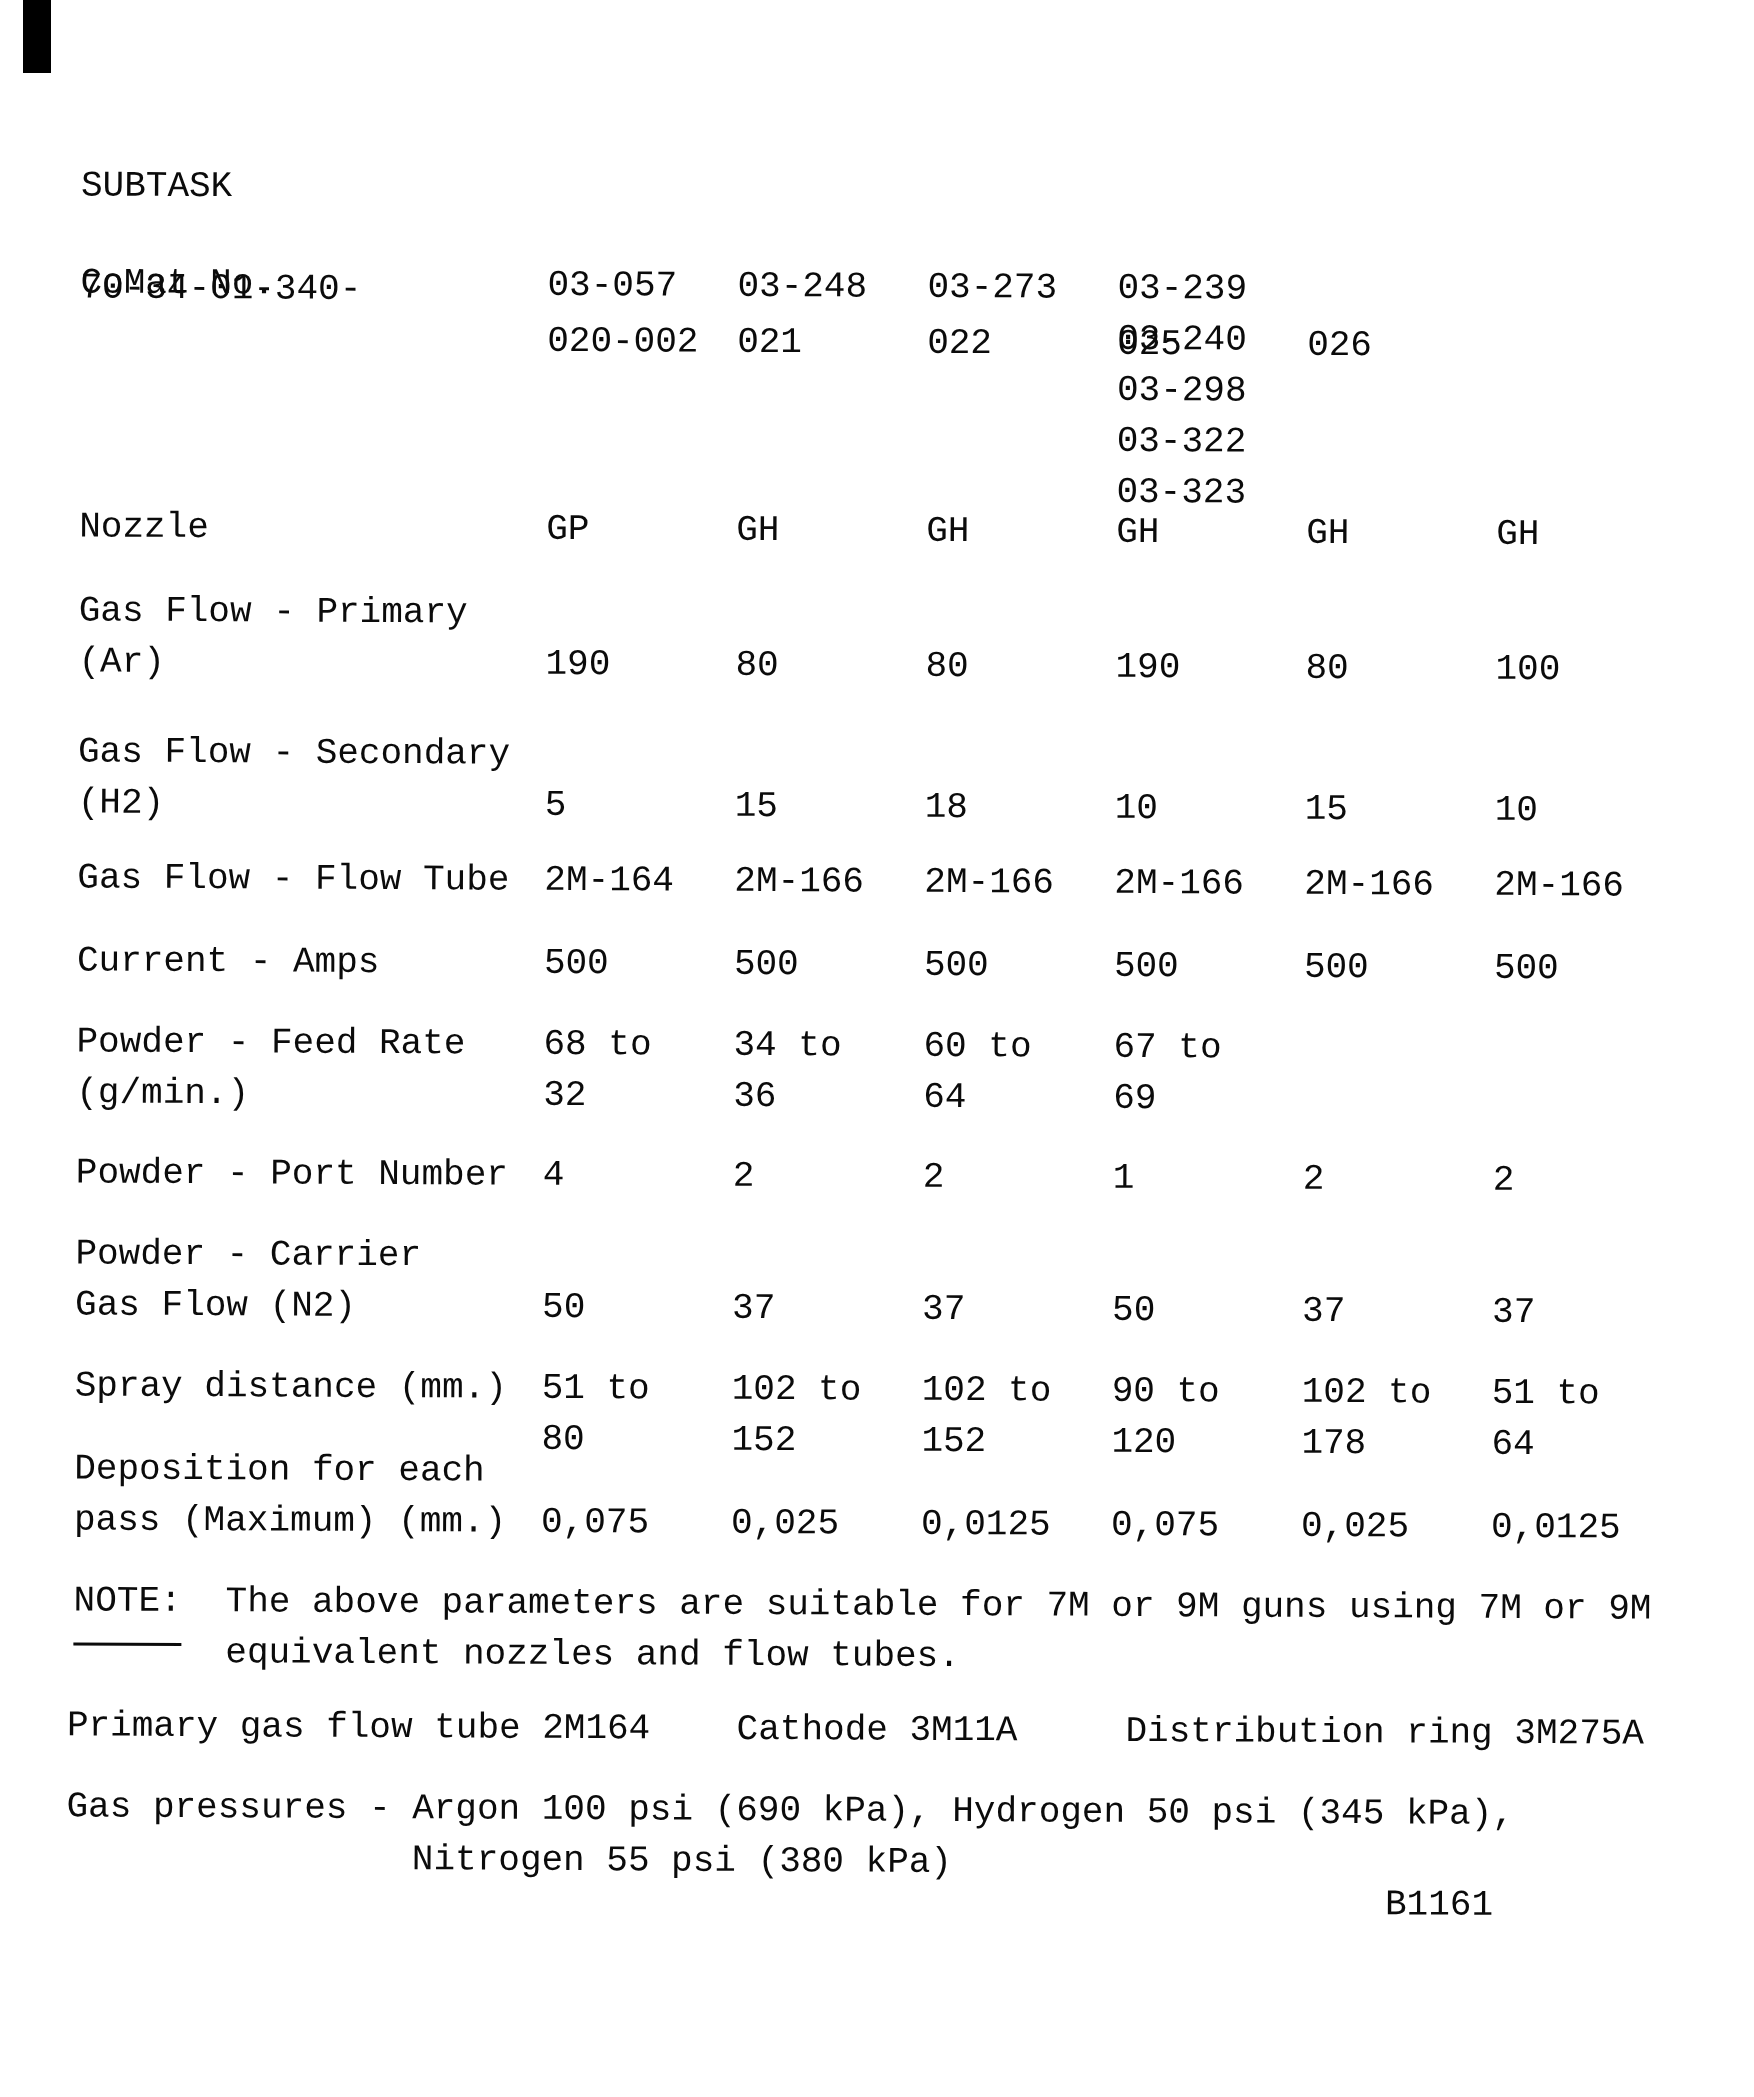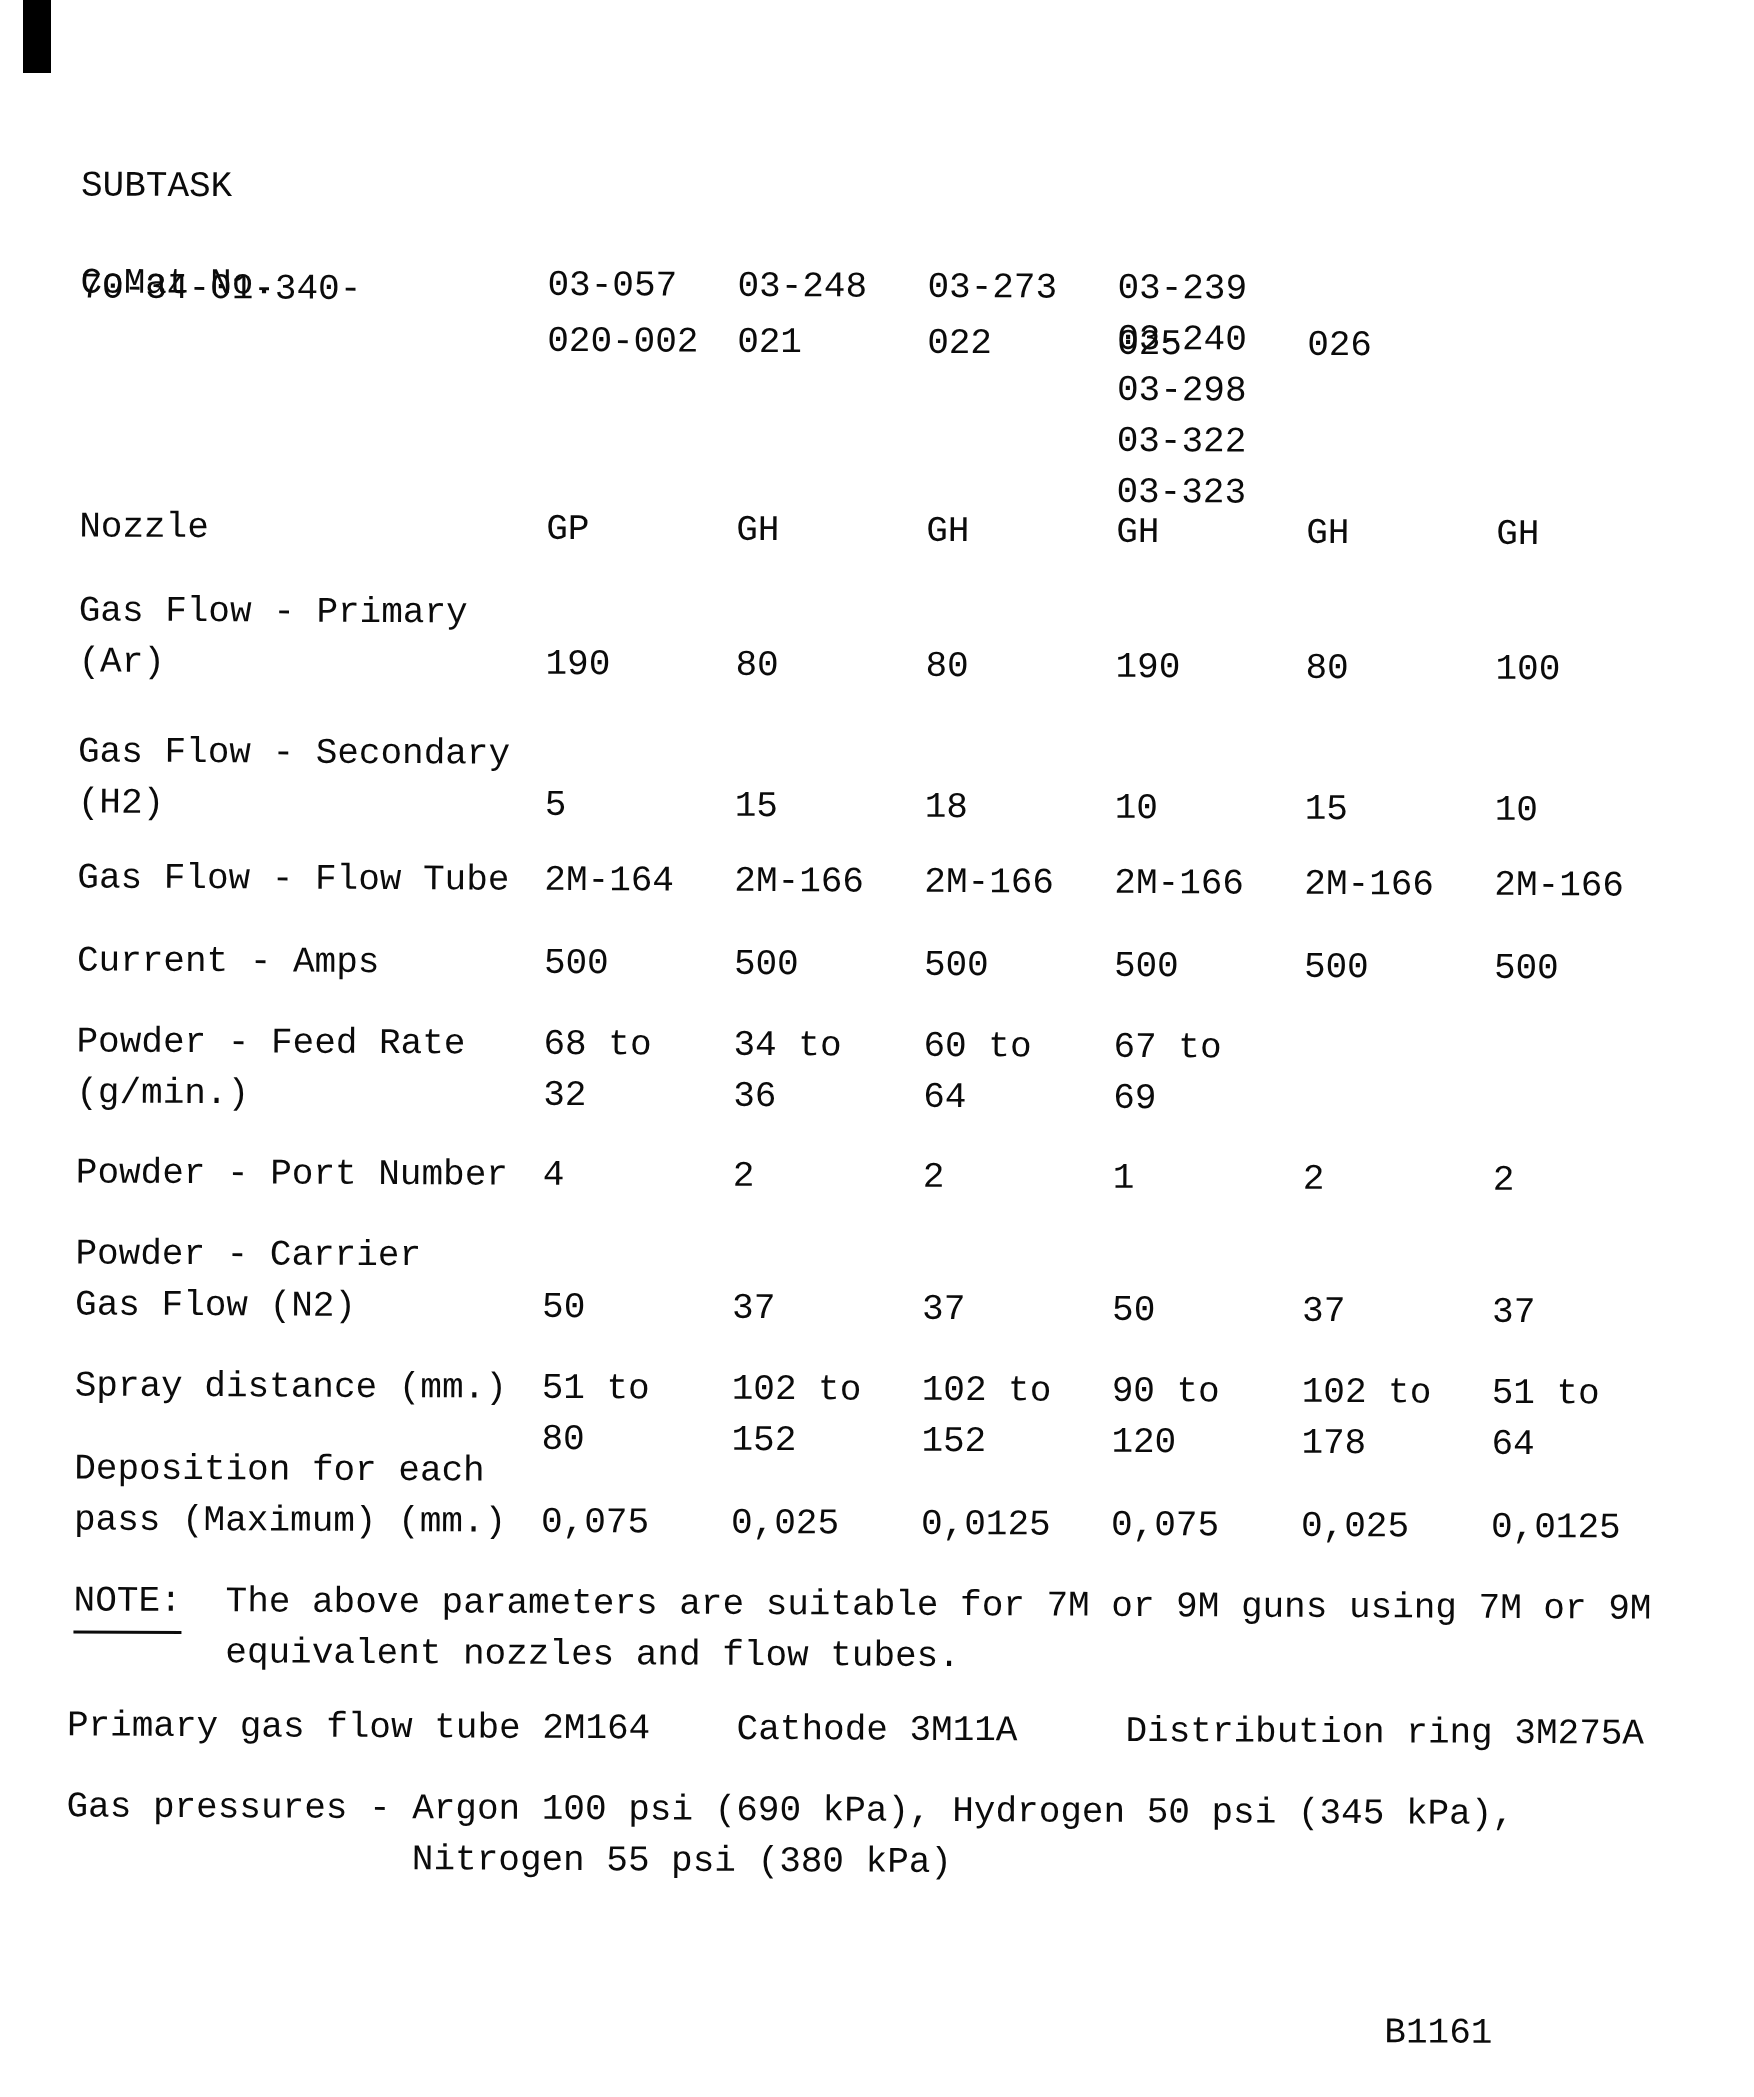--- a/index.html
+++ b/index.html
@@ -45,26 +45,26 @@
   #r-depo{top:1443px;}
   
   #note{
     position:absolute;left:82px;top:1575px;
     display:grid;grid-template-columns:152px auto;
     align-items:start;
   }
   #note .note-label span{
     display:inline-block;
     border-bottom:3.9px solid #0b0b0b;
-    padding-bottom:6px;
+    padding-bottom:18px;
     line-height:46px;
   }
   #equip{position:absolute;left:76px;top:1700px;}
   #gas{position:absolute;left:76px;top:1781px;}
-  #pagecode{position:absolute;left:1395px;top:2000px;}
+  #pagecode{position:absolute;left:1395px;top:1872px;}
   
   #artifact{
     position:absolute;left:22.5px;top:0;width:28px;height:73px;
     background:#000;
   }
 </style>
 </head>
 <body>
 
 <div id="artifact"></div>

